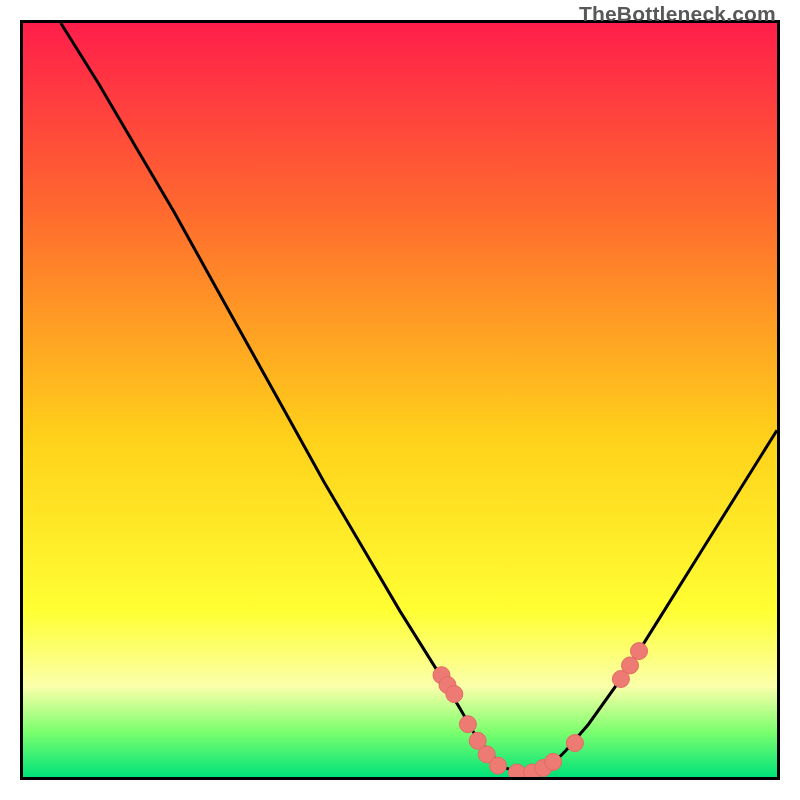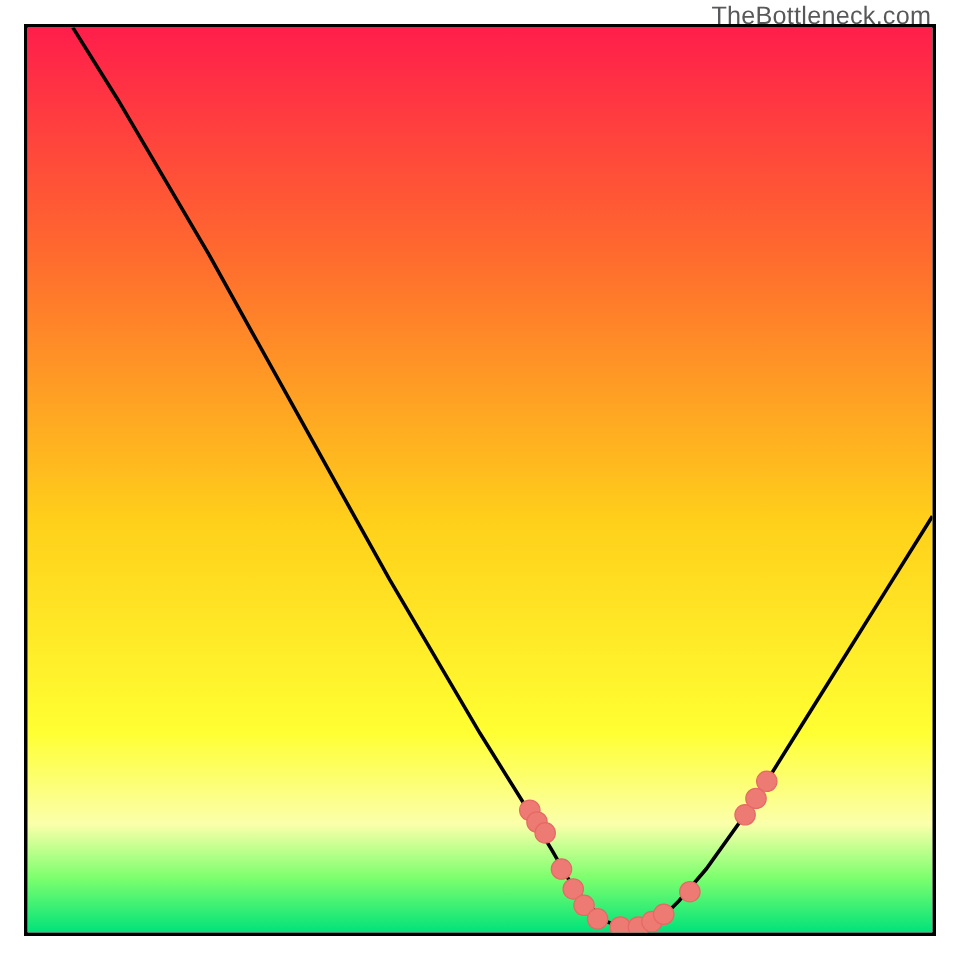--- a/index.html
+++ b/index.html
@@ -26,21 +26,21 @@
     left: 0;
     top: 0;
     width: 100%;
     height: 100%;
   }
   .watermark {
     position: absolute;
     top: 2px;
     right: 24px;
     font-size: 21px;
-    font-weight: 400;
+    font-weight: 700;
     color: #58585a;
     letter-spacing: 0.2px;
     z-index: 20;
   }
   svg.curve {
     position: absolute;
     left: 0;
     top: 0;
     width: 100%;
     height: 100%;

